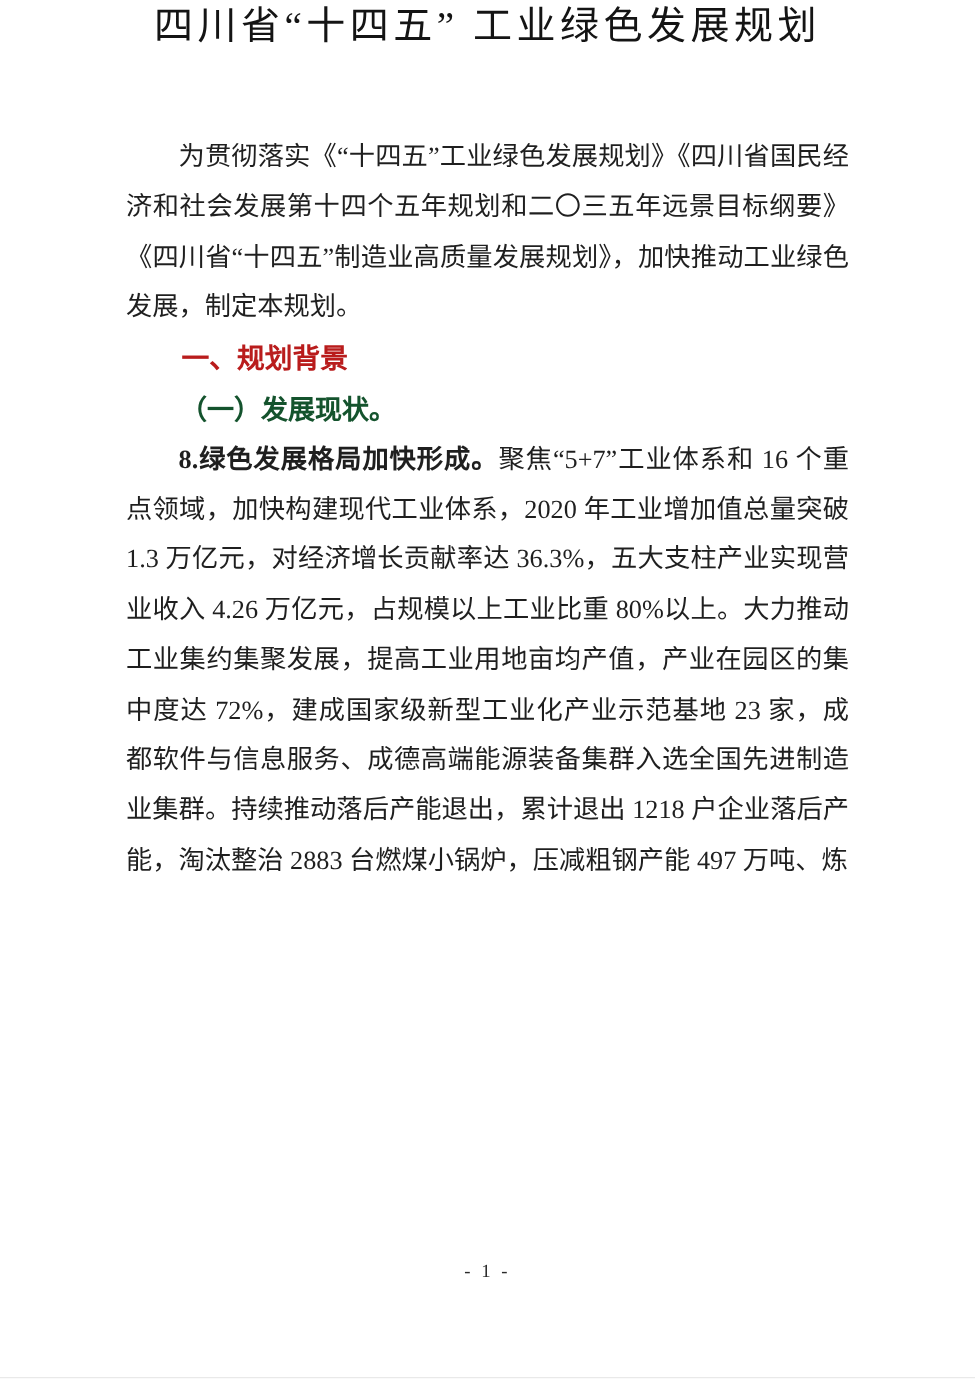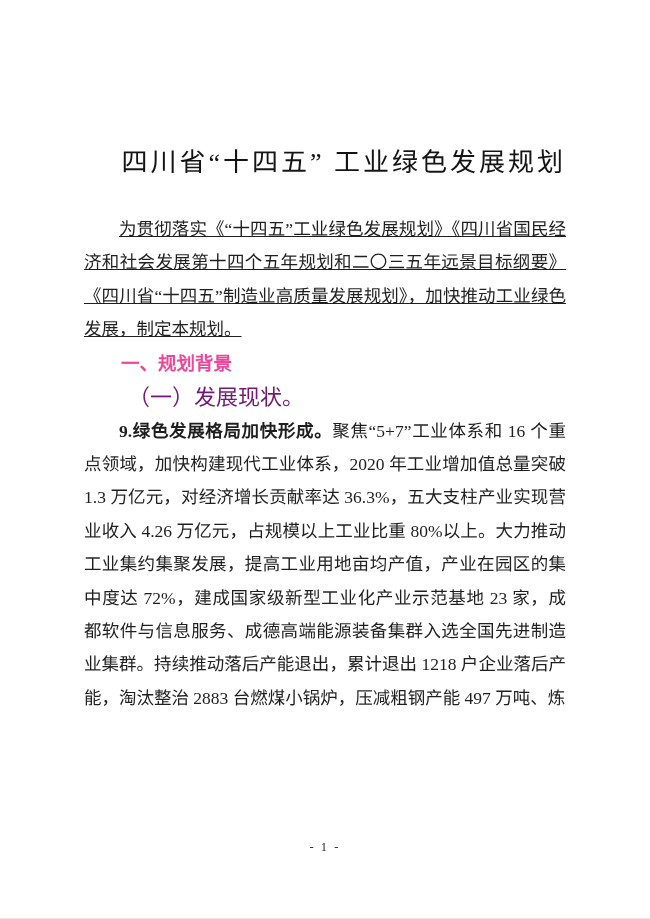--- a/index.html
+++ b/index.html
@@ -20,57 +20,56 @@
   .page {
     position: absolute;
     inset: 0;
     background: #ffffff;
     padding: 0 84px;
     border-bottom: 1px solid #e9e9e9; 
   }
 
   
   .doc-title {
-    margin-top: 145px;
-    text-align: right;
+    text-align: center;
     font-size: 26px;
     font-weight: 500;
     letter-spacing: 3px;
     line-height: 36px;
     white-space: nowrap;
     color: #141414;
   }
 
   
   .body-text p {
     font-size: 17.5px;
     line-height: 33.4px;
     text-align: justify;
     text-justify: inter-character;
   }
   .indent { text-indent: 2em; }
-  .intro  { margin-top: 32px; text-decoration: underline; }
+  .intro  { margin-top: 52px; }
 
   
   .h-section {
     font-family: "Liberation Sans", "DejaVu Sans", sans-serif;
     font-size: 18.5px;
     font-weight: 700;
     line-height: 34px;
     text-indent: 2em;
-    color: #ec4899;
+    color: #b91c1c;
   }
 
   
   .h-sub {
-    font-size: 22px;
-    font-weight: 400;
+    font-size: 18px;
+    font-weight: 700;
     line-height: 34px;
     text-indent: 2em;
-    color: #701a75;
+    color: #14532d;
   }
 
   .lead-bold { font-weight: 700; }
 
   
   .page-number {
     position: absolute;
     left: 0;
     right: 0;
     top: 840px;
@@ -89,19 +88,19 @@
 
   <div class="body-text">
 
     <p class="indent intro">为贯彻落实《“十四五”工业绿色发展规划》《四川省国民经济和社会发展第十四个五年规划和二〇三五年远景目标纲要》《四川省“十四五”制造业高质量发展规划》，加快推动工业绿色发展，制定本规划。</p>
 
     <h2 class="h-section">一、规划背景</h2>
 
     <h3 class="h-sub">（一）发展现状。</h3>
 
 
-    <p class="indent"><span class="lead-bold">9.绿色发展格局加快形成。</span><span>聚焦“5+7”工业体系和 16 个重点领域，加快构建现代工业体系，2020 年工业增加值总量突破 1.3 万亿元，对经济增长贡献率达 36.3%，五大支柱产业实现营业收入 4.26 万亿元，占规模以上工业比重 80%以上。大力推动工业集约集聚发展，提高工业用地亩均产值，产业在园区的集中度达 72%，建成国家级新型工业化产业示范基地 23 家，成都软件与信息服务、成德高端能源装备集群入选全国先进制造业集群。持续推动落后产能退出，累计退出 1218 户企业落后产能，淘汰整治 2883 台燃煤小锅炉，压减粗钢产能 497 万吨、炼</span></p>
+    <p class="indent"><span class="lead-bold">8.绿色发展格局加快形成。</span><span>聚焦“5+7”工业体系和 16 个重点领域，加快构建现代工业体系，2020 年工业增加值总量突破 1.3 万亿元，对经济增长贡献率达 36.3%，五大支柱产业实现营业收入 4.26 万亿元，占规模以上工业比重 80%以上。大力推动工业集约集聚发展，提高工业用地亩均产值，产业在园区的集中度达 72%，建成国家级新型工业化产业示范基地 23 家，成都软件与信息服务、成德高端能源装备集群入选全国先进制造业集群。持续推动落后产能退出，累计退出 1218 户企业落后产能，淘汰整治 2883 台燃煤小锅炉，压减粗钢产能 497 万吨、炼</span></p>
 
   </div>
 
   <div class="page-number">- 1 -</div>
 
 </div>
 
 </body></html>

